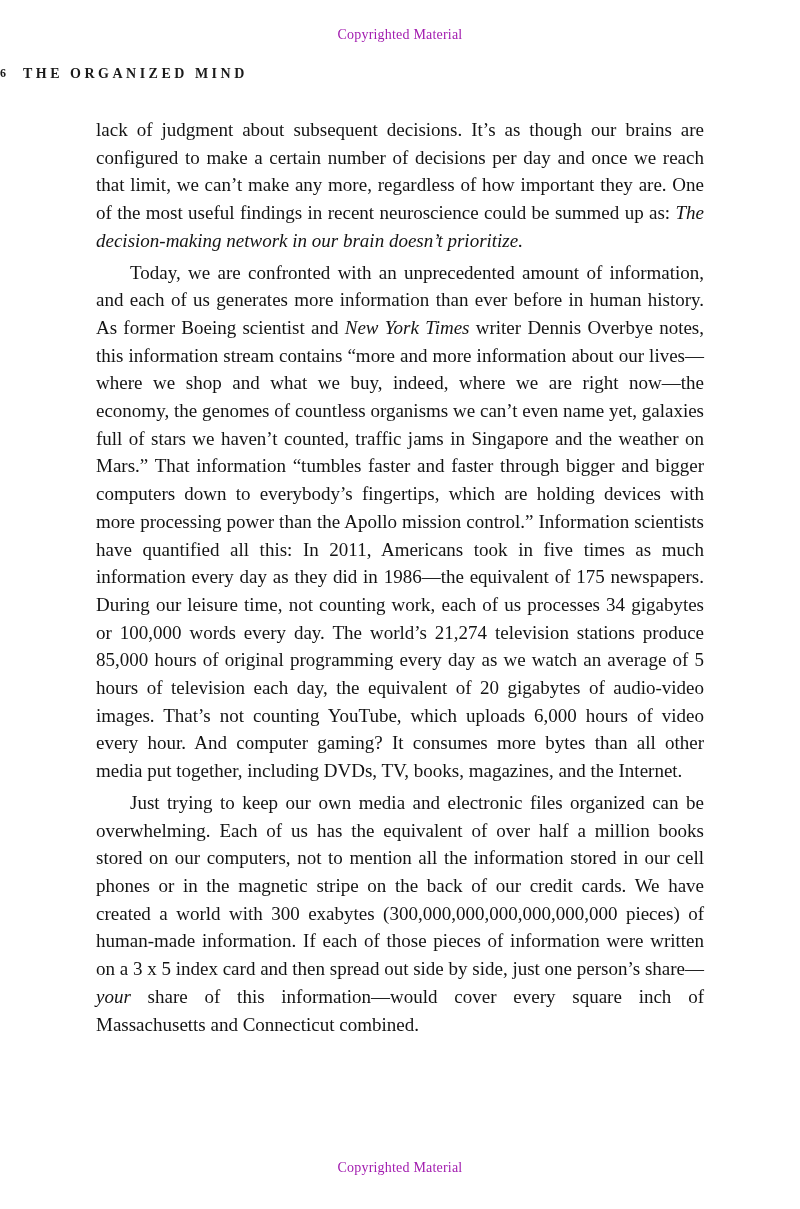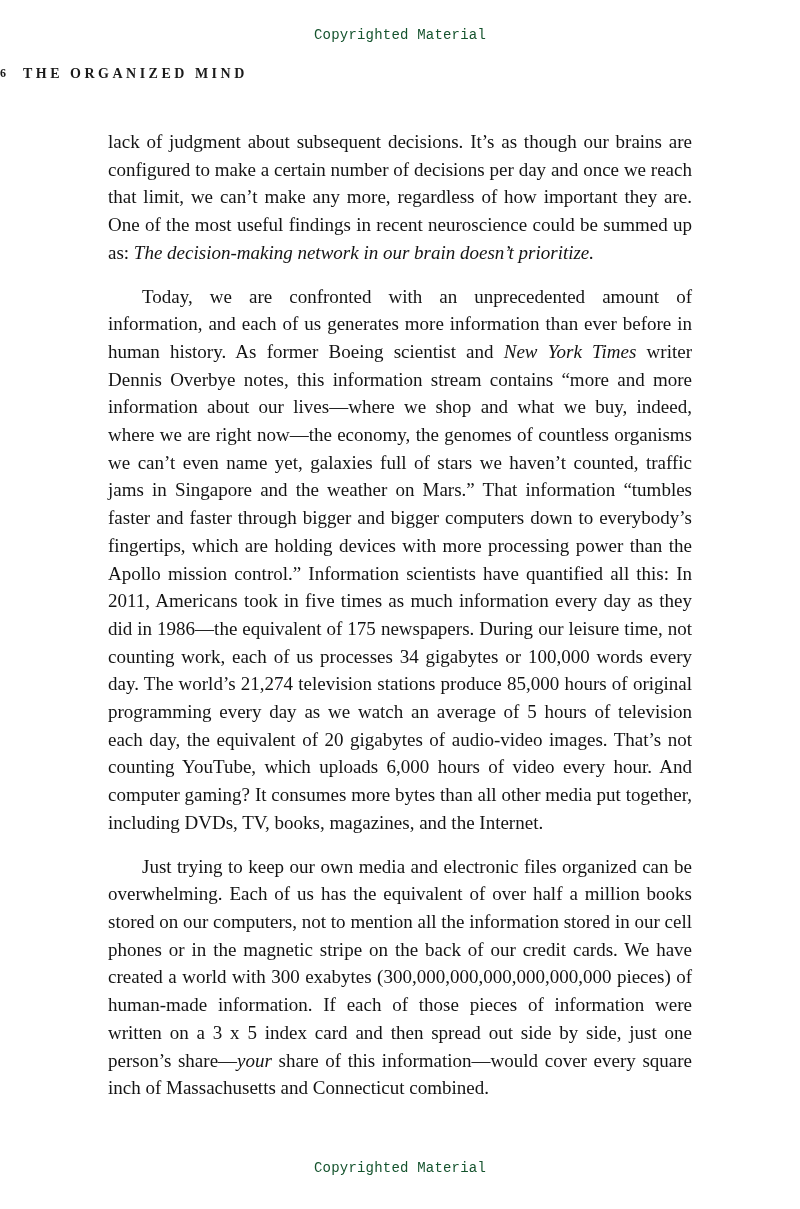--- a/index.html
+++ b/index.html
@@ -15,24 +15,24 @@
     width: 800px;
     height: 1209px;
     background: #ffffff;
     overflow: hidden;
   }
   .copyright {
     position: absolute;
     left: 0;
     width: 100%;
     text-align: center;
-    font-family: Liberation Mono, monospace;
+    font-family: Liberation Serif, serif;
     font-size: 14px;
     letter-spacing: 0.2px;
-    color: #14532d;
+    color: #a21caf;
   }
   .copyright.top { top: 27px; }
   .copyright.bottom { top: 1160px; }
   .page-header {
     position: absolute;
     top: 64px;
     left: 0;
     width: 100%;
     text-align: left;
     color: #1a1a1a;
@@ -54,21 +54,21 @@
     position: absolute;
     top: 112px;
     left: 92px;
     width: 616px;
     font-size: 19px;
     line-height: 27.7px;
     color: #141414;
     text-align: justify;
   }
   .page-body p {
-    margin: 16px;
+    margin: 4px;
     padding: 0;
   }
   .page-body p.indented {
     text-indent: 34px;
   }
   .italic { font-style: italic; }
 </style>
 </head>
 <body>
 

